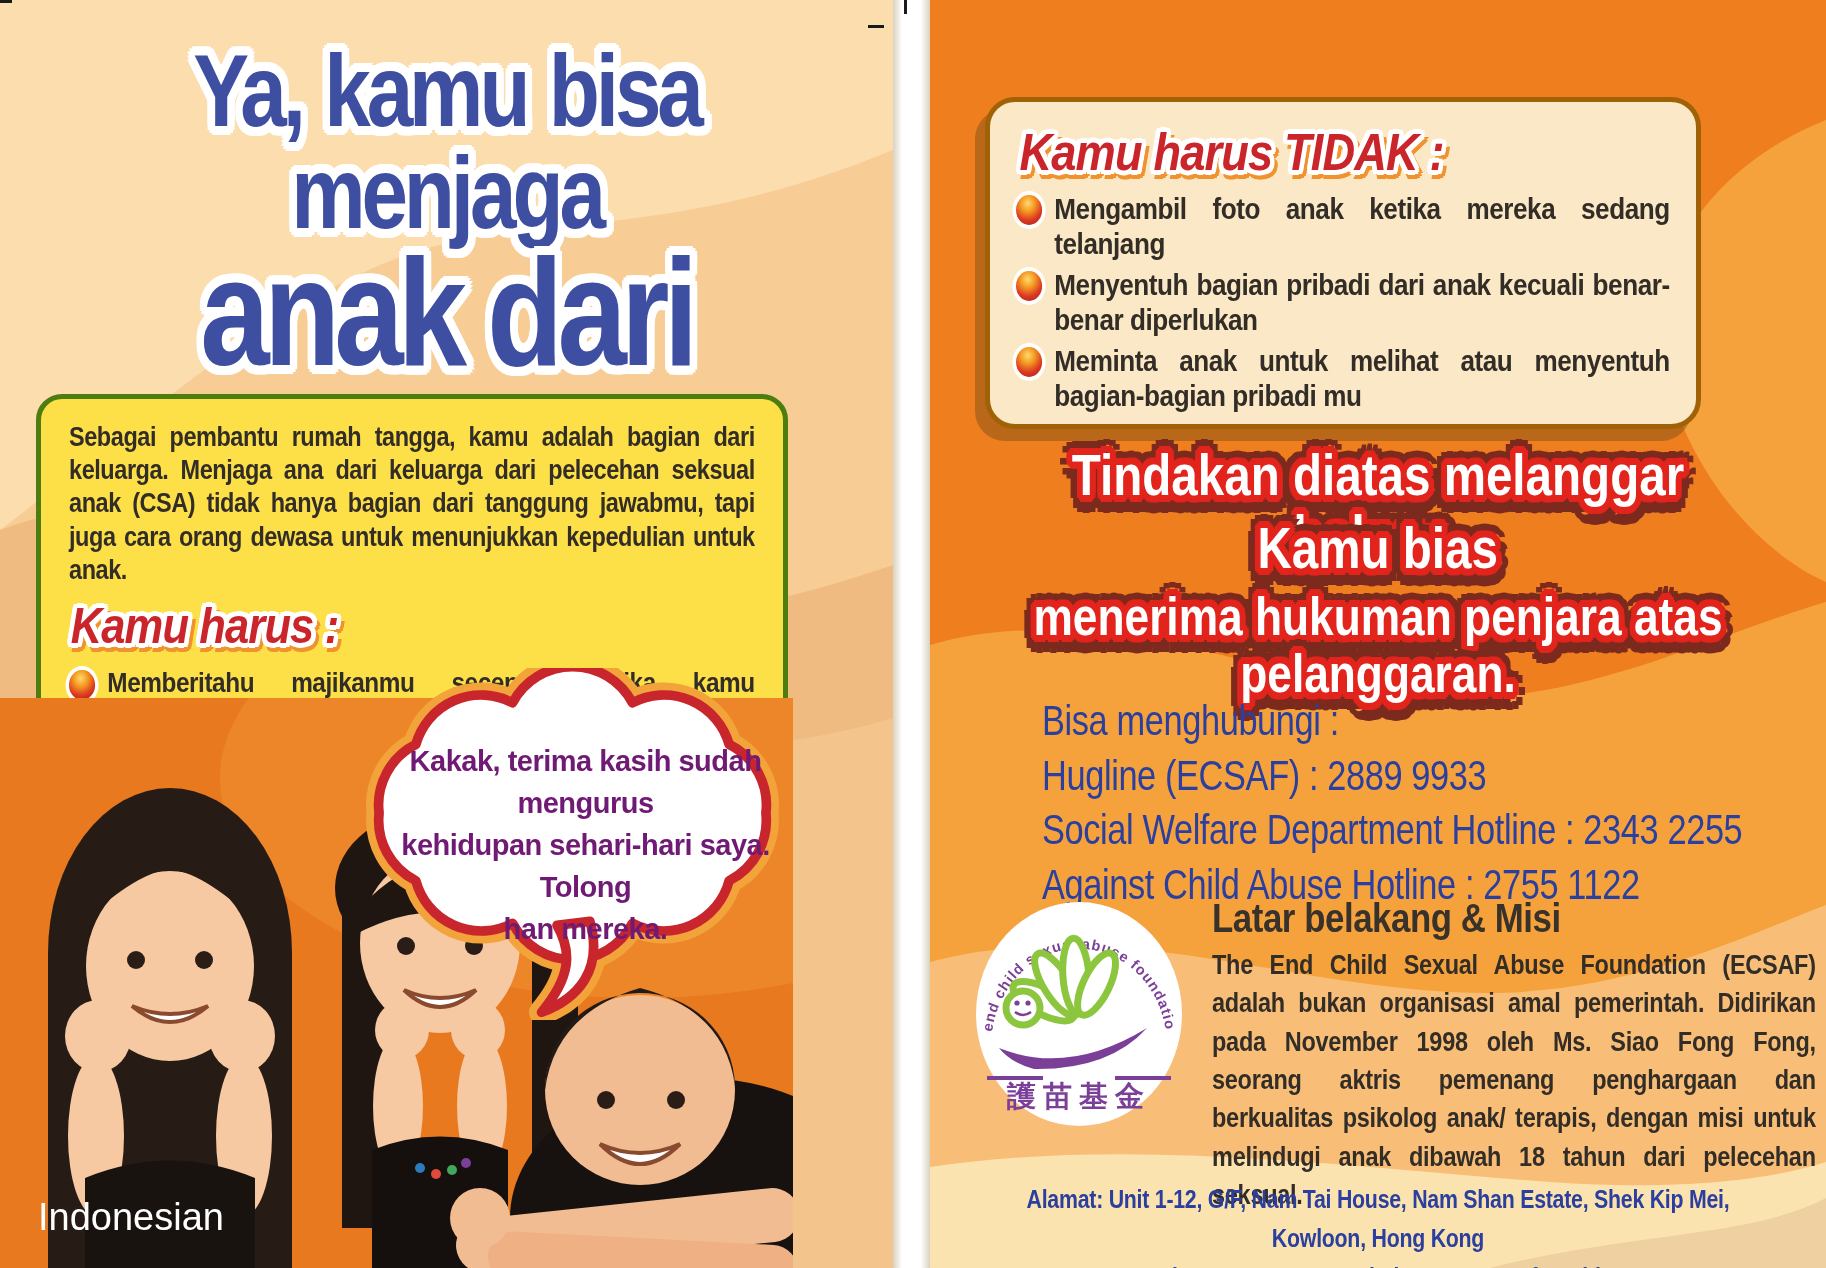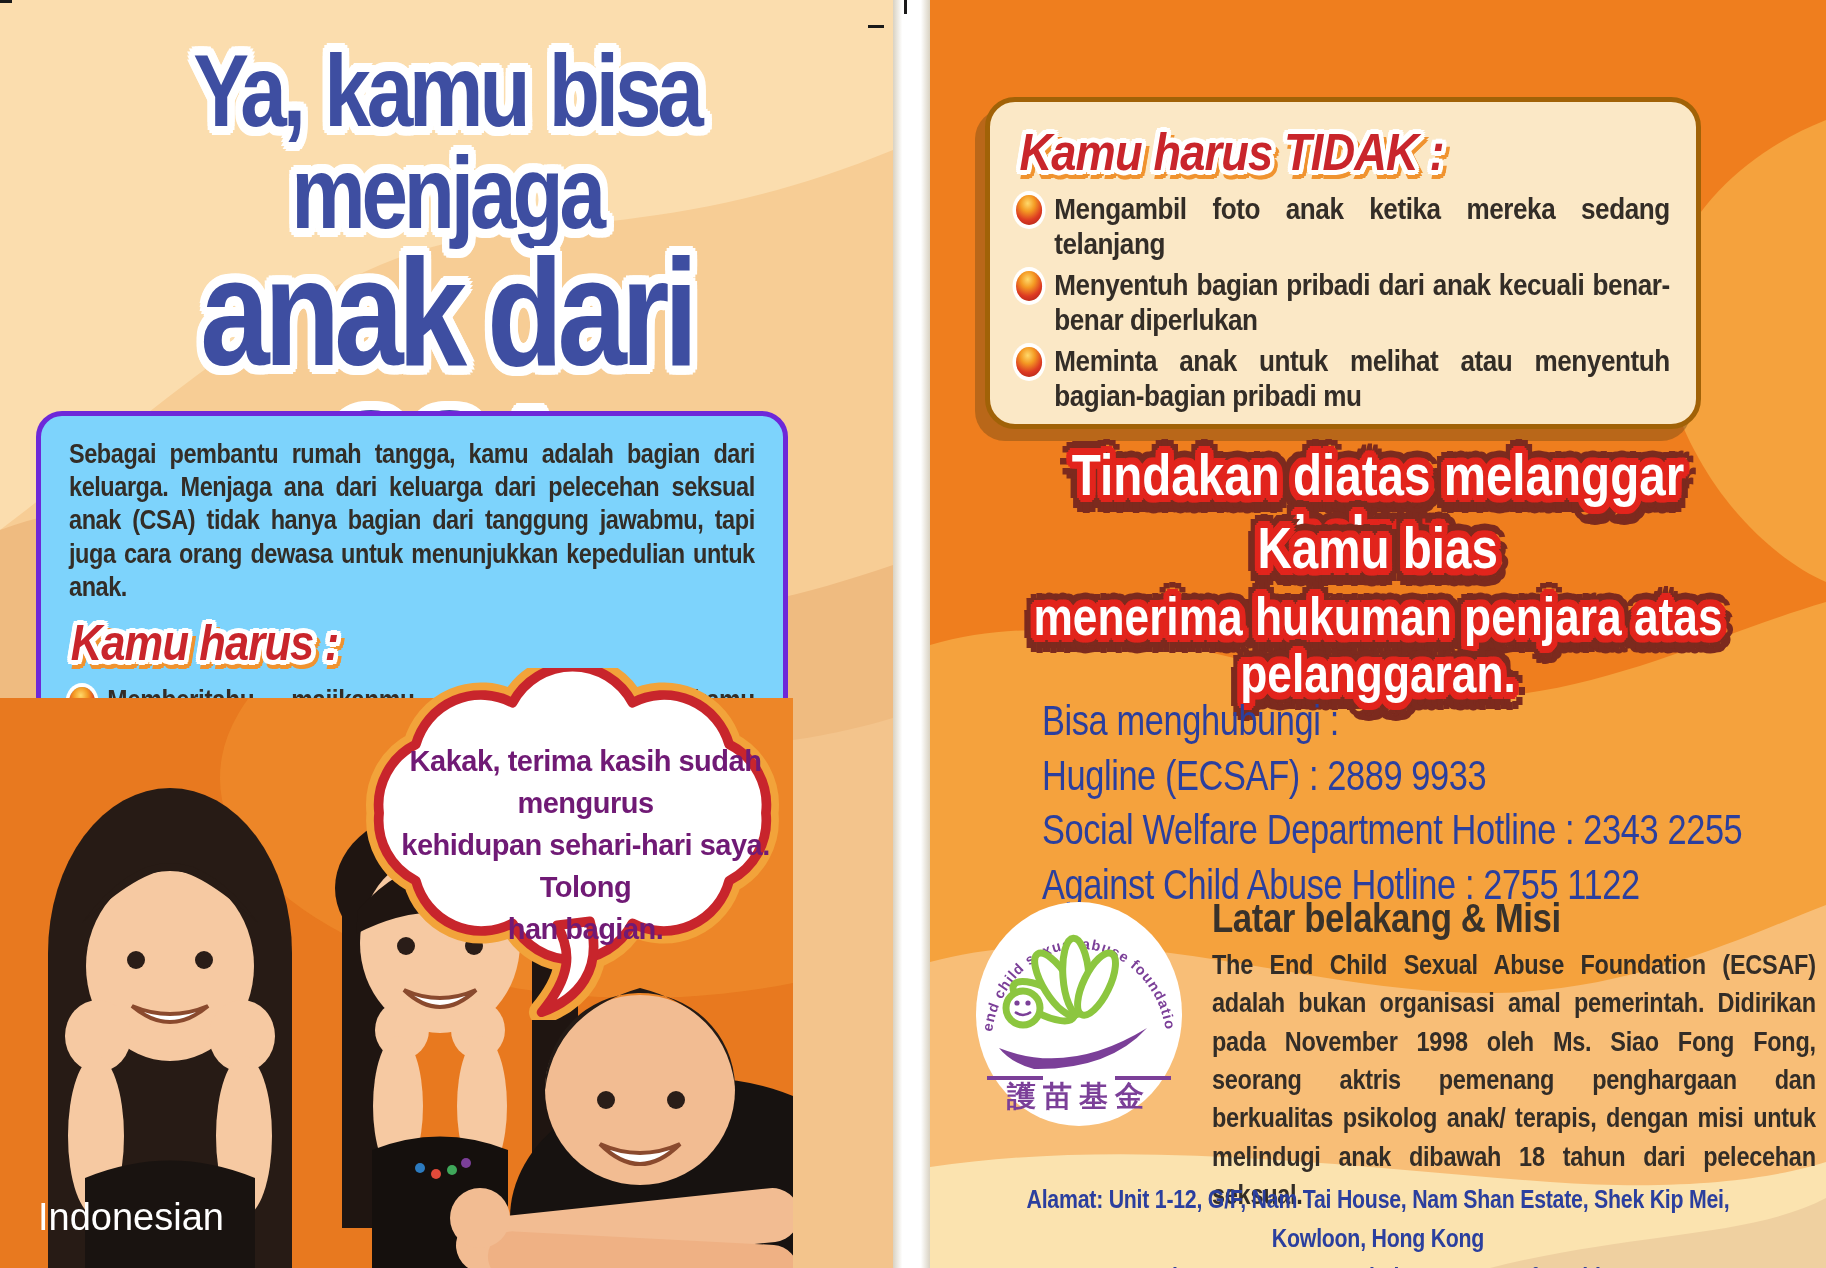--- a/index.html
+++ b/index.html
@@ -38,22 +38,22 @@
   
   .cxc{display:inline-block;transform:scaleX(.82);} 
   .sxl{transform:scaleX(.87);transform-origin:0 0;width:114.9%;}
   .sxl80{transform:scaleX(.8);transform-origin:0 0;width:125%;}
 
   
   #title-wrap{left:0;top:40px;width:893px;text-align:center;line-height:1;}
   #title-line1{font-size:102px;letter-spacing:-5px;word-spacing:4px;}
   #title-line2{font-size:152px;letter-spacing:-7px;word-spacing:-4px;margin-top:-8px;}
 
-  #intro-box{left:36px;top:411px;width:752px;height:348px;box-sizing:border-box;
-    background:#7dd3fc;border:5px solid #6d28d9;border-radius:26px;padding:22px 28px;}
+  #intro-box{left:36px;top:394px;width:752px;height:348px;box-sizing:border-box;
+    background:#fde047;border:5px solid #4d7c0f;border-radius:26px;padding:22px 28px;}
   #intro-text{font-size:27px;font-weight:bold;color:#332D27;letter-spacing:-.5px;
     line-height:1.23;text-align:justify;}
   .bullet-row{display:flex;gap:14px;margin-top:6px;}
   .ball{width:30px;height:30px;border-radius:50%;flex:none;margin-top:3px;
     background:radial-gradient(circle at 45% 28%,#FFD96B 0%,#F49A23 30%,#DD3A22 62%,#9E1B18 100%);
     box-shadow:0 0 0 4px #fff;}
   .bullet-text{font-size:28px;font-weight:bold;color:#332D27;letter-spacing:-.5px;
     line-height:1.15;text-align:justify;}
   #should-heading{font-size:50px;letter-spacing:-1px;margin:10px 0 12px 2px;}
 
@@ -175,21 +175,21 @@
         <path d="M248,262 C262,312 236,342 198,356 C228,320 230,294 214,266 Z"></path>
       </g>
       <g fill="#ffffff" stroke="#C8252C" stroke-width="10" stroke-linejoin="round">
         <path d="M430,150 A70,70 0 0 1 392,220 A70,70 0 0 1 292,264 A70,70 0 0 1 168,264 A70,70 0 0 1 68,220 A70,70 0 0 1 30,150 A70,70 0 0 1 68,79 A70,70 0 0 1 168,36 A70,70 0 0 1 292,36 A70,70 0 0 1 392,79 A70,70 0 0 1 430,150 Z"></path>
         <path d="M248,262 C262,312 236,342 198,356 C228,320 230,294 214,266 Z"></path>
       </g>
     </svg>
     <div id="bubble-text" class="abs">
       <div>Kakak, terima kasih sudah mengurus</div>
       <div>kehidupan sehari-hari saya. Tolong</div>
-      <div>han bagian.</div>
+      <div>han mereka.</div>
     </div>
 
     <div id="language-label" class="abs">Indonesian</div>
   </div>
 
   <div id="gutter" class="abs"></div>
   <div class="abs cropmark" style="left:0;top:0;width:12px;height:3px"></div>
   <div class="abs cropmark" style="left:904px;top:0;width:3px;height:14px"></div>
   <div class="abs cropmark" style="left:868px;top:25px;width:16px;height:3px"></div>
   <div class="abs cropmark" style="left:1812px;top:0;width:3px;height:12px"></div>

